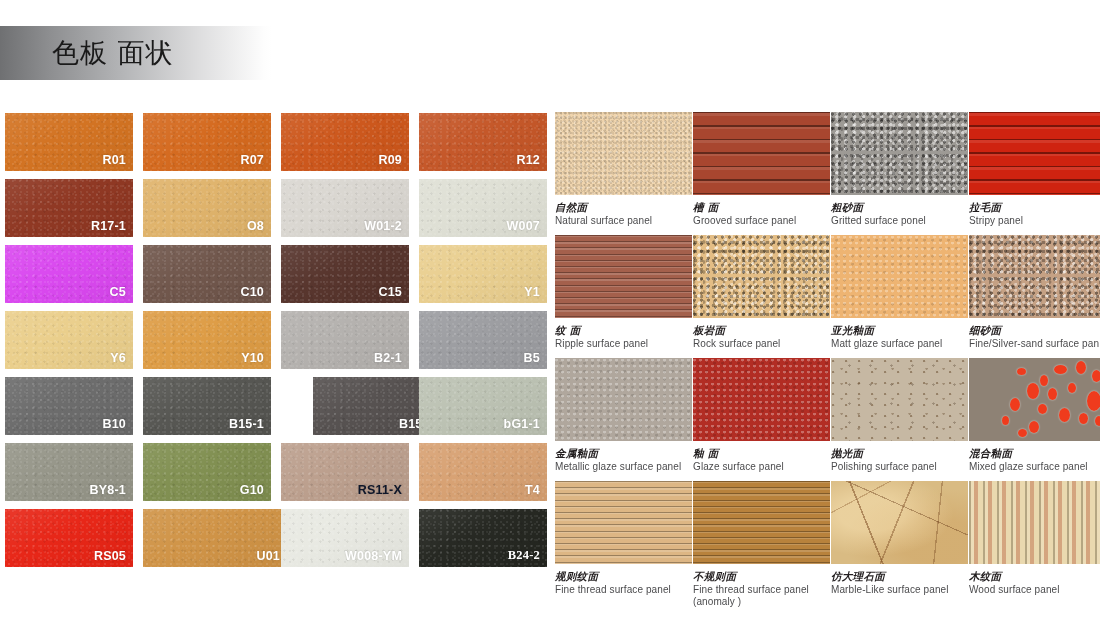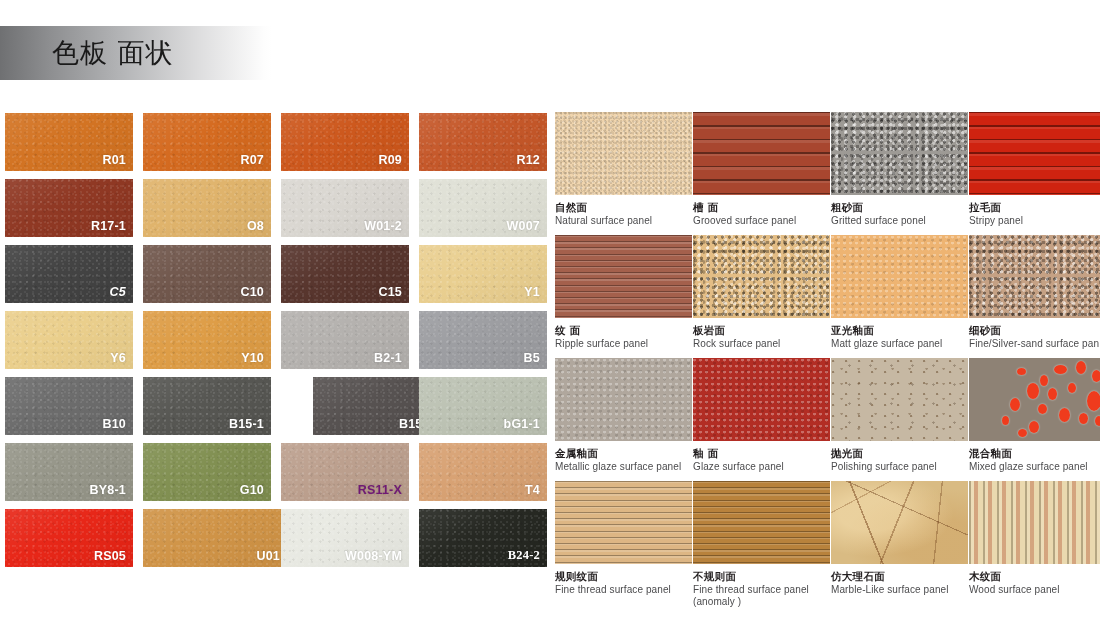--- a/index.html
+++ b/index.html
@@ -76,20 +76,21 @@
   .tex-cell{position:relative;width:137px;}
   .tex-img{
     position:relative;width:137px;height:83px;overflow:hidden;
   }
   .tex-cap-cn{
     margin-top:6px;
     font-size:10.5px;line-height:12px;font-weight:bold;color:#231f20;
     font-family:"DejaVu Sans","Liberation Sans",sans-serif;
     letter-spacing:.3px;
     white-space:nowrap;
+    font-style:italic;
   }
   .tex-cap-en{
     margin-top:2px;
     font-size:10px;line-height:12px;color:#4b4b4d;
     font-family:"Liberation Sans",sans-serif;
     letter-spacing:.1px;
     white-space:nowrap;
   }
   .tex-cap-en .second-line{display:block;white-space:nowrap;}
 
@@ -211,21 +212,21 @@
     <div class="swatch" style="background: rgb(217, 214, 208);">
       <span class="grain"></span>
       <span class="sheen"></span>
       <span class="swatch-label" style="color: rgb(255, 255, 255);">W01-2</span>
     </div>
     <div class="swatch" style="background: rgb(222, 223, 212);">
       <span class="grain"></span>
       <span class="sheen"></span>
       <span class="swatch-label" style="color: rgb(255, 255, 255);">W007</span>
     </div>
-    <div class="swatch" style="background: #404040; font-style: italic;">
+    <div class="swatch" style="background: #d946ef;">
       <span class="grain"></span>
       <span class="sheen"></span>
       <span class="swatch-label" style="color: rgb(255, 255, 255);">C5</span>
     </div>
     <div class="swatch" style="background: rgb(110, 84, 73);">
       <span class="grain"></span>
       <span class="sheen"></span>
       <span class="swatch-label" style="color: rgb(255, 255, 255);">C10</span>
     </div>
     <div class="swatch" style="background: rgb(85, 50, 42);">
@@ -284,21 +285,21 @@
       <span class="swatch-label" style="color: rgb(255, 255, 255);">BY8-1</span>
     </div>
     <div class="swatch" style="background: rgb(127, 142, 79);">
       <span class="grain"></span>
       <span class="sheen"></span>
       <span class="swatch-label" style="color: rgb(255, 255, 255);">G10</span>
     </div>
     <div class="swatch" style="background: rgb(187, 158, 140);">
       <span class="grain"></span>
       <span class="sheen"></span>
-      <span class="swatch-label" style="color: #701a75;">RS11-X</span>
+      <span class="swatch-label" style="color: #0f172a;">RS11-X</span>
     </div>
     <div class="swatch" style="background: rgb(215, 160, 113);">
       <span class="grain"></span>
       <span class="sheen"></span>
       <span class="swatch-label" style="color: rgb(255, 255, 255);">T4</span>
     </div>
     <div class="swatch" style="background: rgb(231, 35, 20);">
       <span class="grain"></span>
       <span class="sheen"></span>
       <span class="swatch-label" style="color: rgb(255, 255, 255);">RS05</span>

